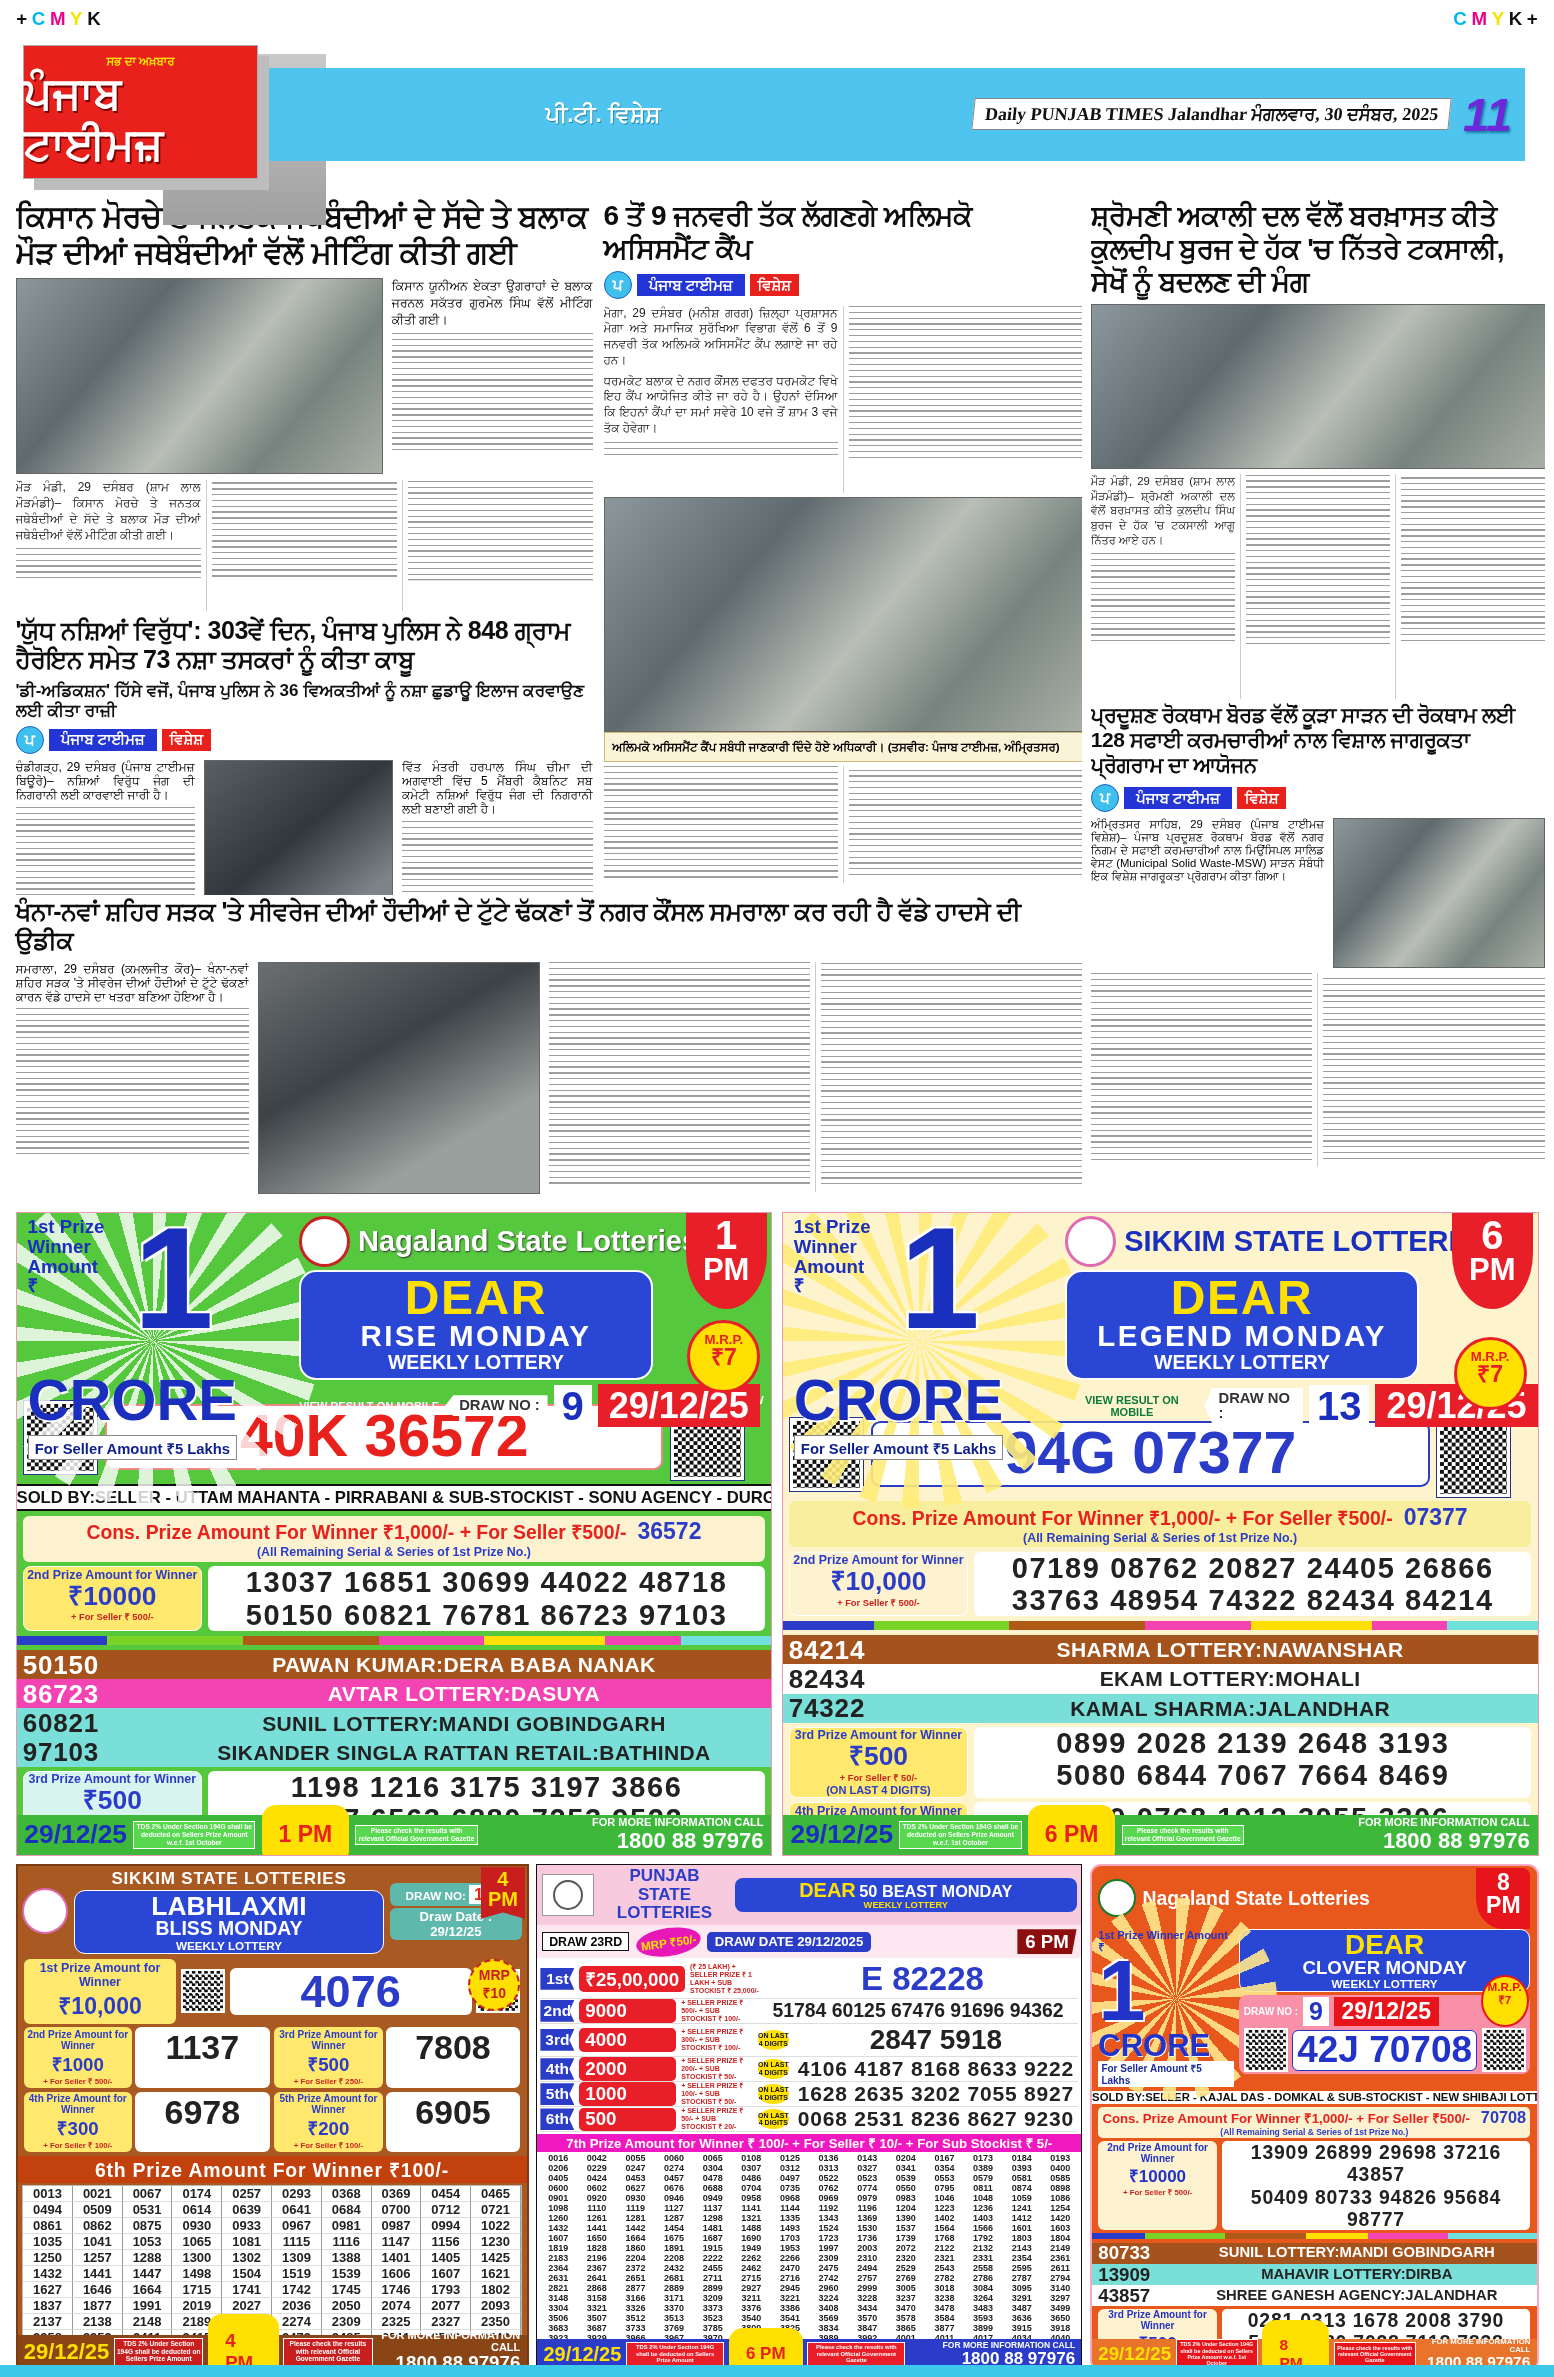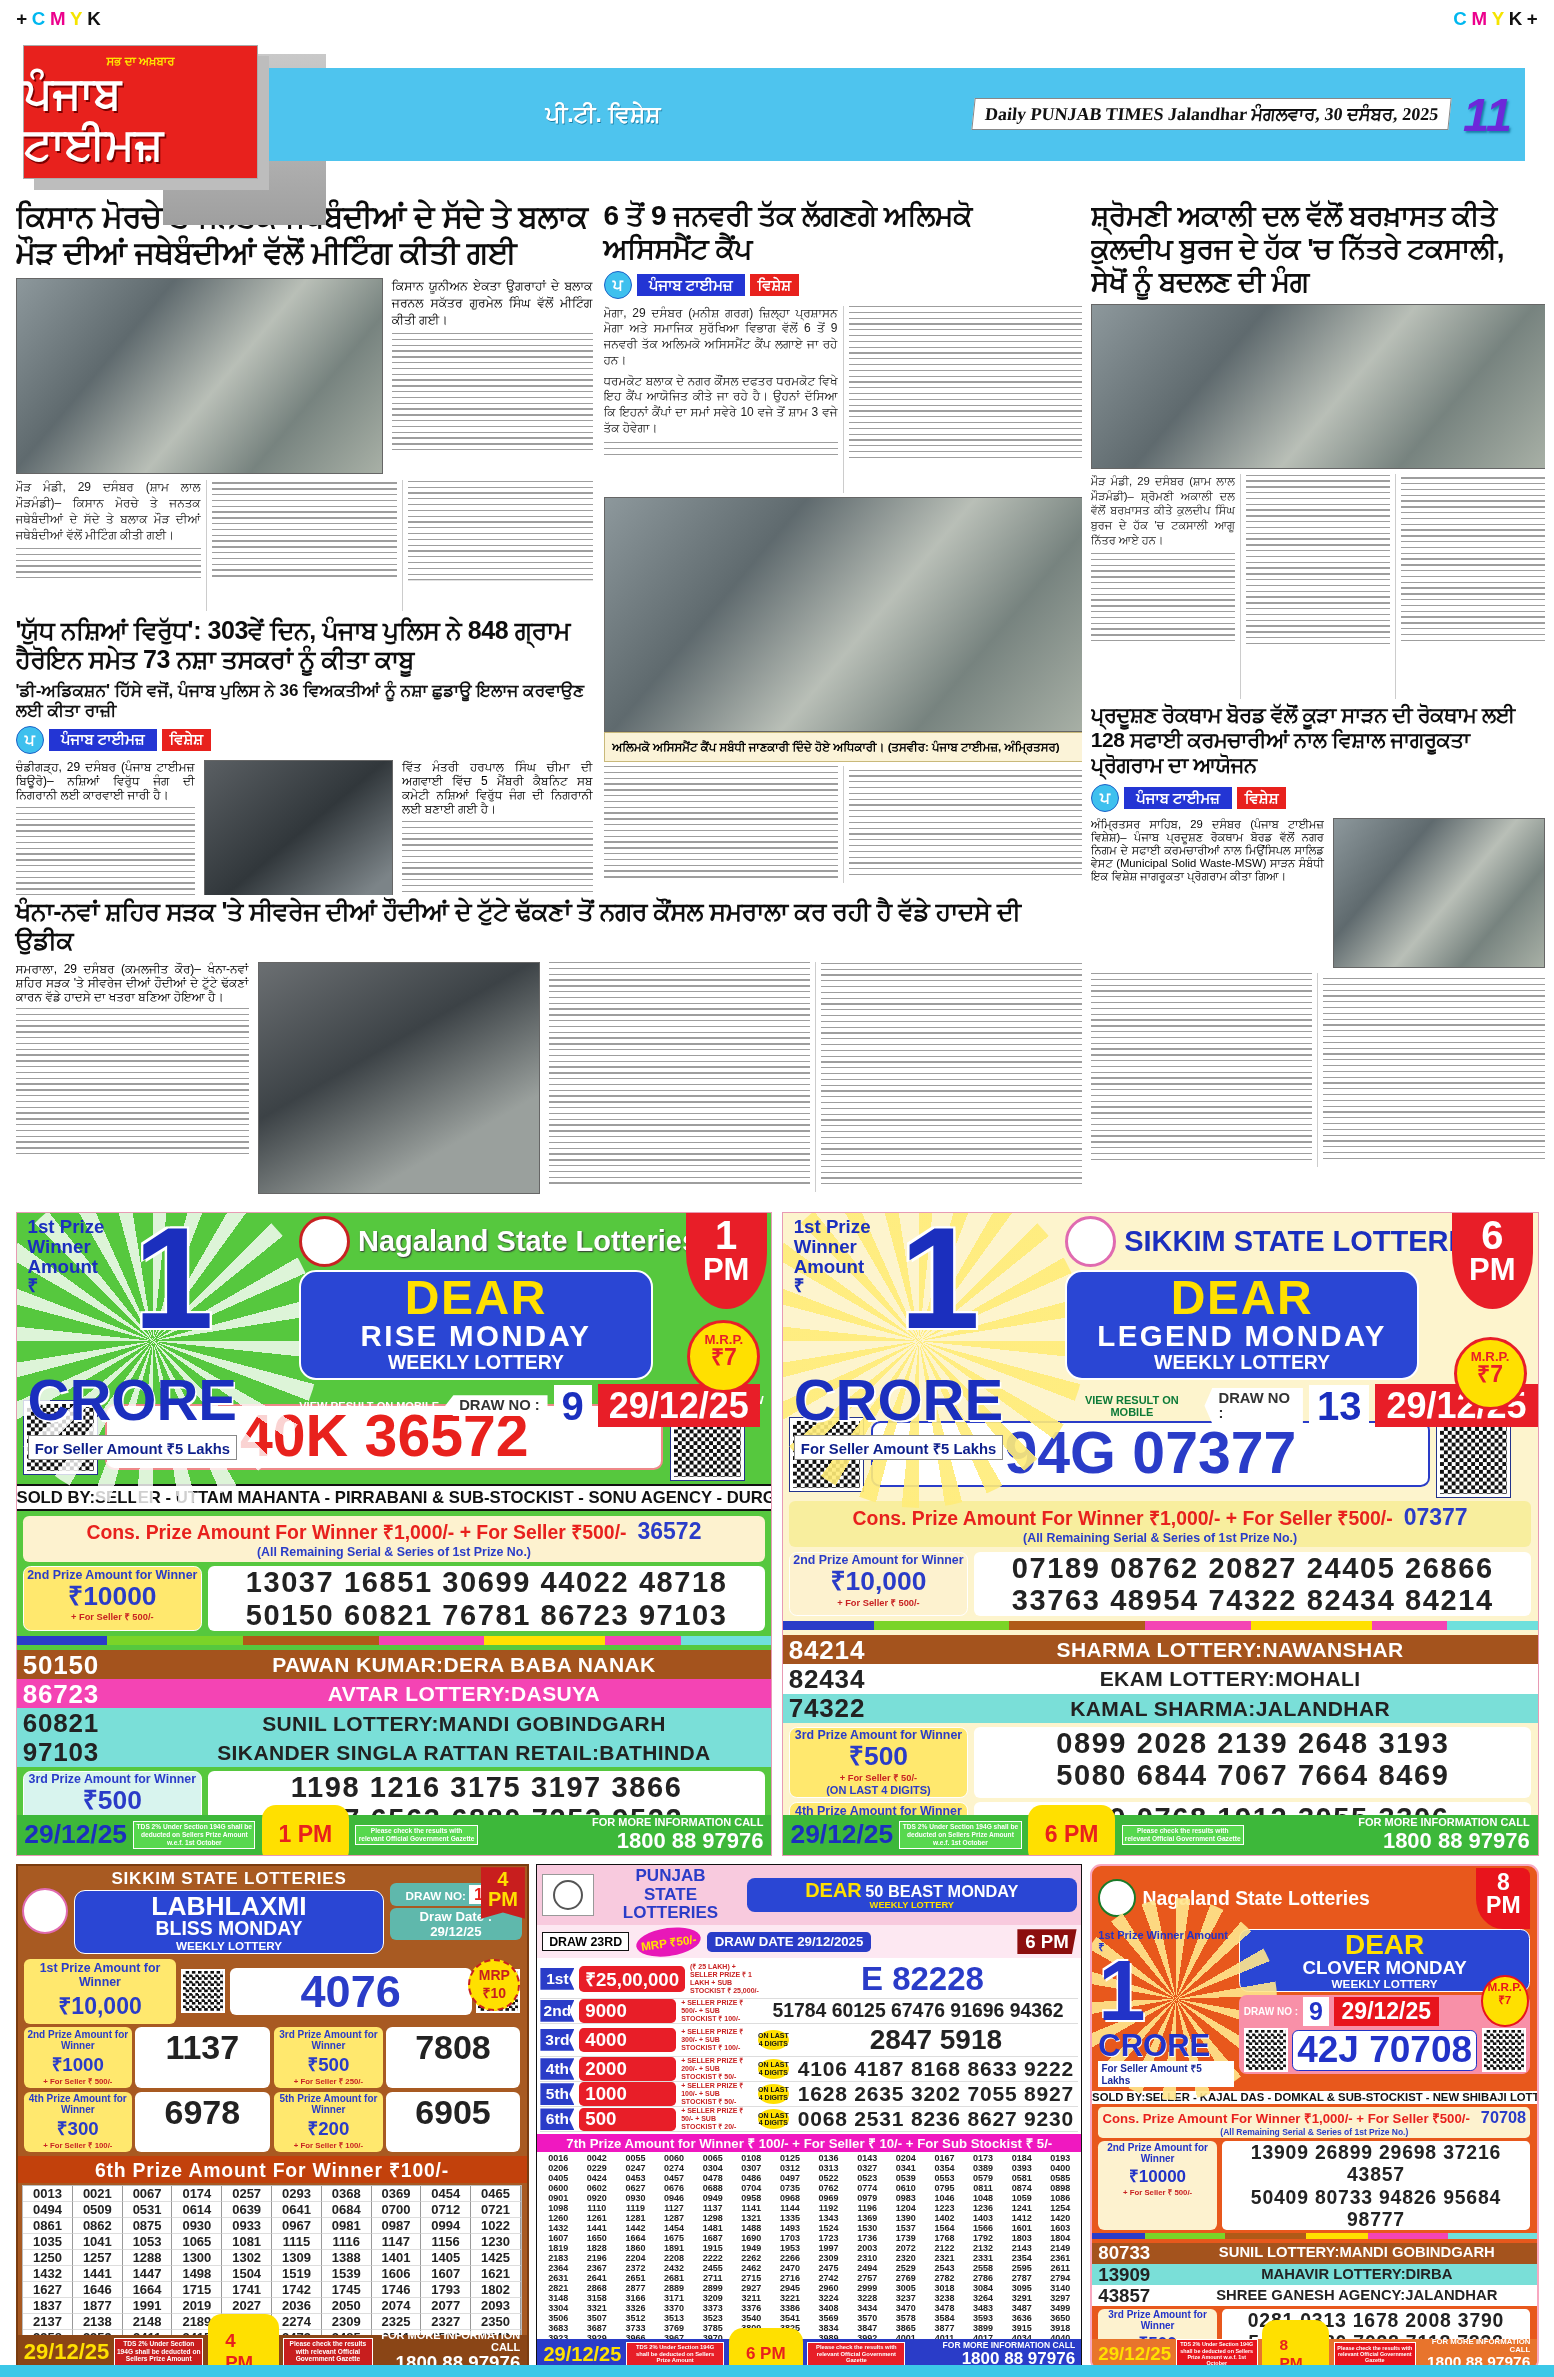--- a/index.html
+++ b/index.html
@@ -140,21 +140,21 @@
   .labh-pres{flex:1;background:#fff;border-radius:6.2px;color:#222;font-weight:900;font-size:34px;text-align:center;line-height:1.2;}
   .labh-p6head{background:#c2410c;color:#fff;font-weight:700;font-size:19.4px;text-align:center;margin-top:4.7px;letter-spacing:0.8px;}
   .labh-grid .grid-cell{font-size:13px;font-weight:900;}
   .labh-footer{position:absolute;left:0;right:0;bottom:0;height:34px;background:#8a4516;display:flex;align-items:center;gap:4.7px;padding:0 6.2px;}
   .labh-footer .f-date{color:#ffe000;font-size:22px;}
   .labh-footer .f-note{background:#c81e1e;width:101px;}
   .labh-footer .f-time{font-size:18.7px;}
   .labh-footer .f-call .fc2{font-size:18.7px;}
   
   .ad-pj{width:544px;flex:none;background:#fff;border:1.6px solid #111;}
-  .pj-head{display:flex;align-items:center;gap:18px;background:#f8cade;padding:2.3px 4.7px;}
+  .pj-head{display:flex;align-items:center;gap:12px;background:#f8cade;padding:2.3px 4.7px;}
   .pj-logobox{width:50px;height:40px;background:#fff;border:0.8px solid #999;display:flex;align-items:center;justify-content:center;flex:none;}
   .pj-emblem{width:26.4px;height:26.4px;border-radius:50%;border:2.3px double #555;}
   .pj-brand{color:#2a3cc8;font-weight:900;font-size:17px;width:117px;line-height:1.1;text-align:center;}
   .pj-namebox{flex:1;background:#2a46d4;border-radius:7.8px;text-align:center;padding:1.6px 0;}
   .pj-n1{color:#ffe000;font-size:20px;font-weight:900;line-height:1;}
   .pj-n2{color:#fff;font-size:16.3px;font-weight:900;line-height:1;}
   .pj-n3{color:#ffe000;font-size:9.3px;font-weight:900;}
   .pj-row2{display:flex;align-items:center;gap:6.2px;padding:2.3px 4.7px;background:#fde8f2;}
   .pj-draw{background:#fff;border:1.6px solid #111;font-weight:900;font-size:12.4px;padding:1.6px 6.2px;}
   .pj-mrp{background:#e818b8;color:#ffe000;font-weight:900;font-size:11.7px;border-radius:50%;padding:6.2px 4.7px;transform:rotate(-8deg);}
@@ -898,21 +898,21 @@
         <div class="grid-row">
           <span class="grid-cell">0600</span>
           <span class="grid-cell">0602</span>
           <span class="grid-cell">0627</span>
           <span class="grid-cell">0676</span>
           <span class="grid-cell">0688</span>
           <span class="grid-cell">0704</span>
           <span class="grid-cell">0735</span>
           <span class="grid-cell">0762</span>
           <span class="grid-cell">0774</span>
-          <span class="grid-cell">0610</span>
+          <span class="grid-cell">0550</span>
           <span class="grid-cell">0795</span>
           <span class="grid-cell">0811</span>
           <span class="grid-cell">0874</span>
           <span class="grid-cell">0898</span>
         </div>
         <div class="grid-row">
           <span class="grid-cell">0901</span>
           <span class="grid-cell">0920</span>
           <span class="grid-cell">0930</span>
           <span class="grid-cell">0946</span>

